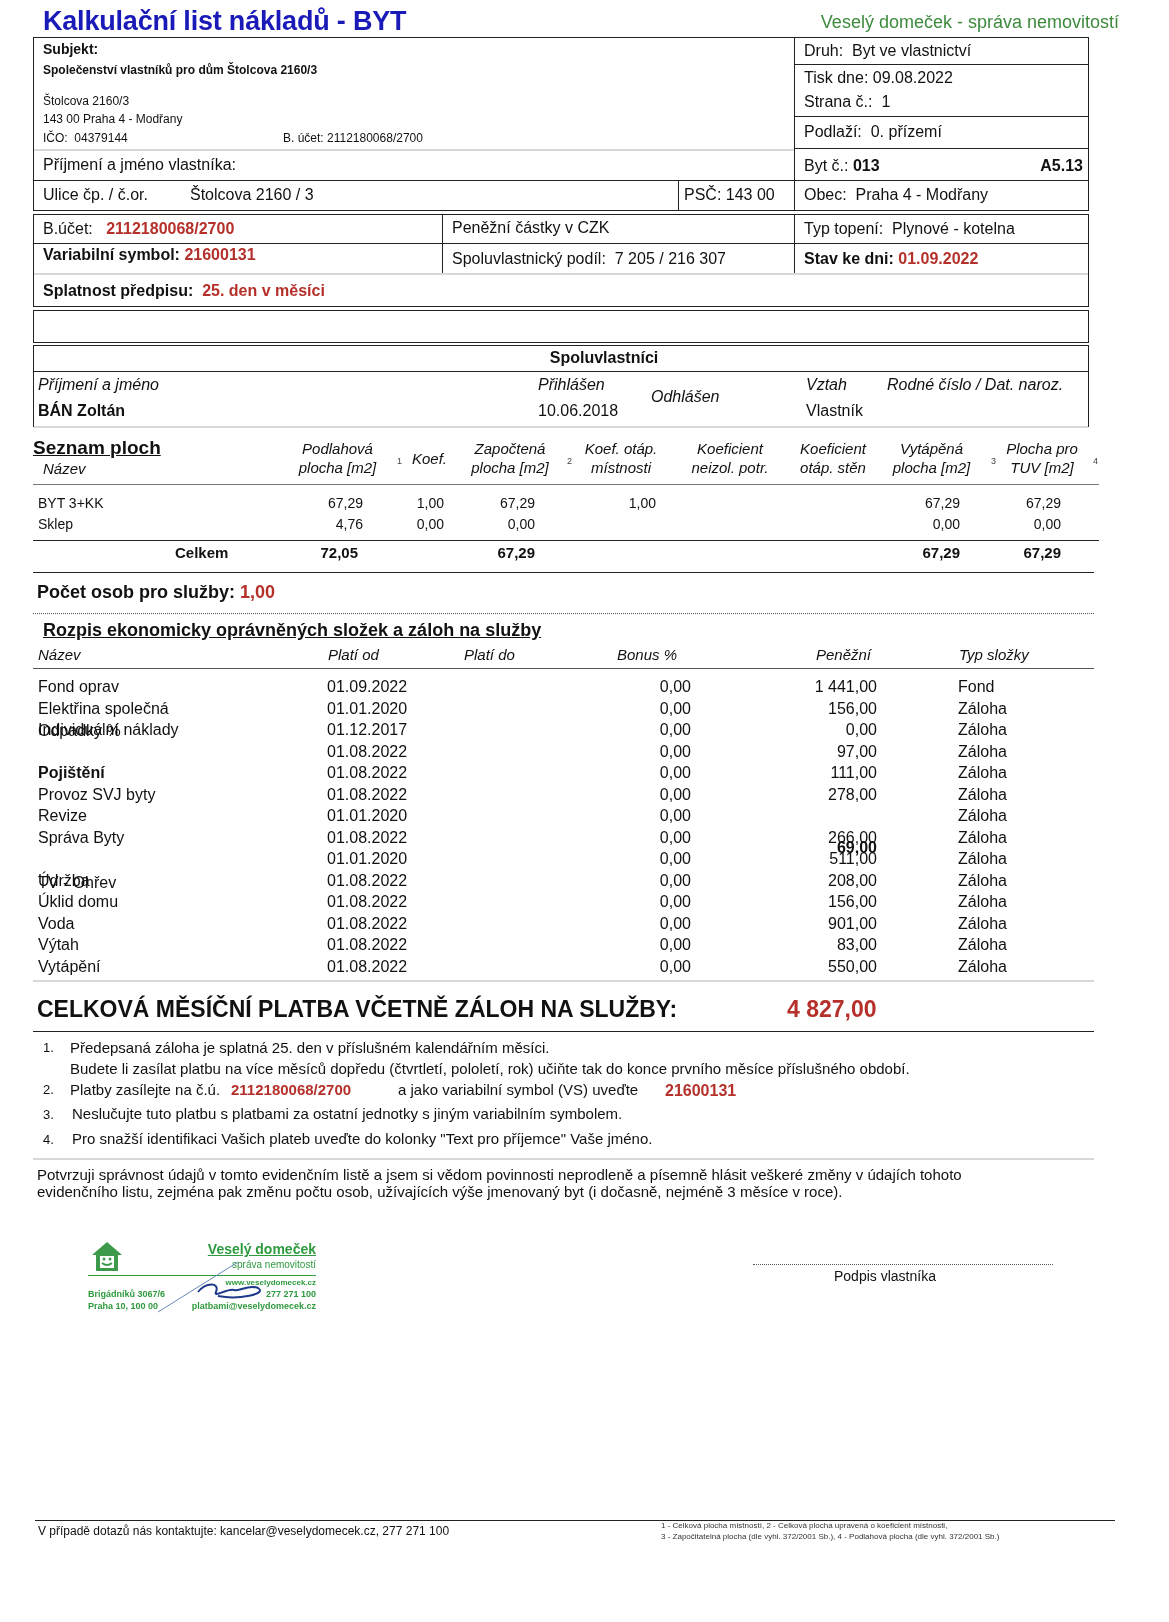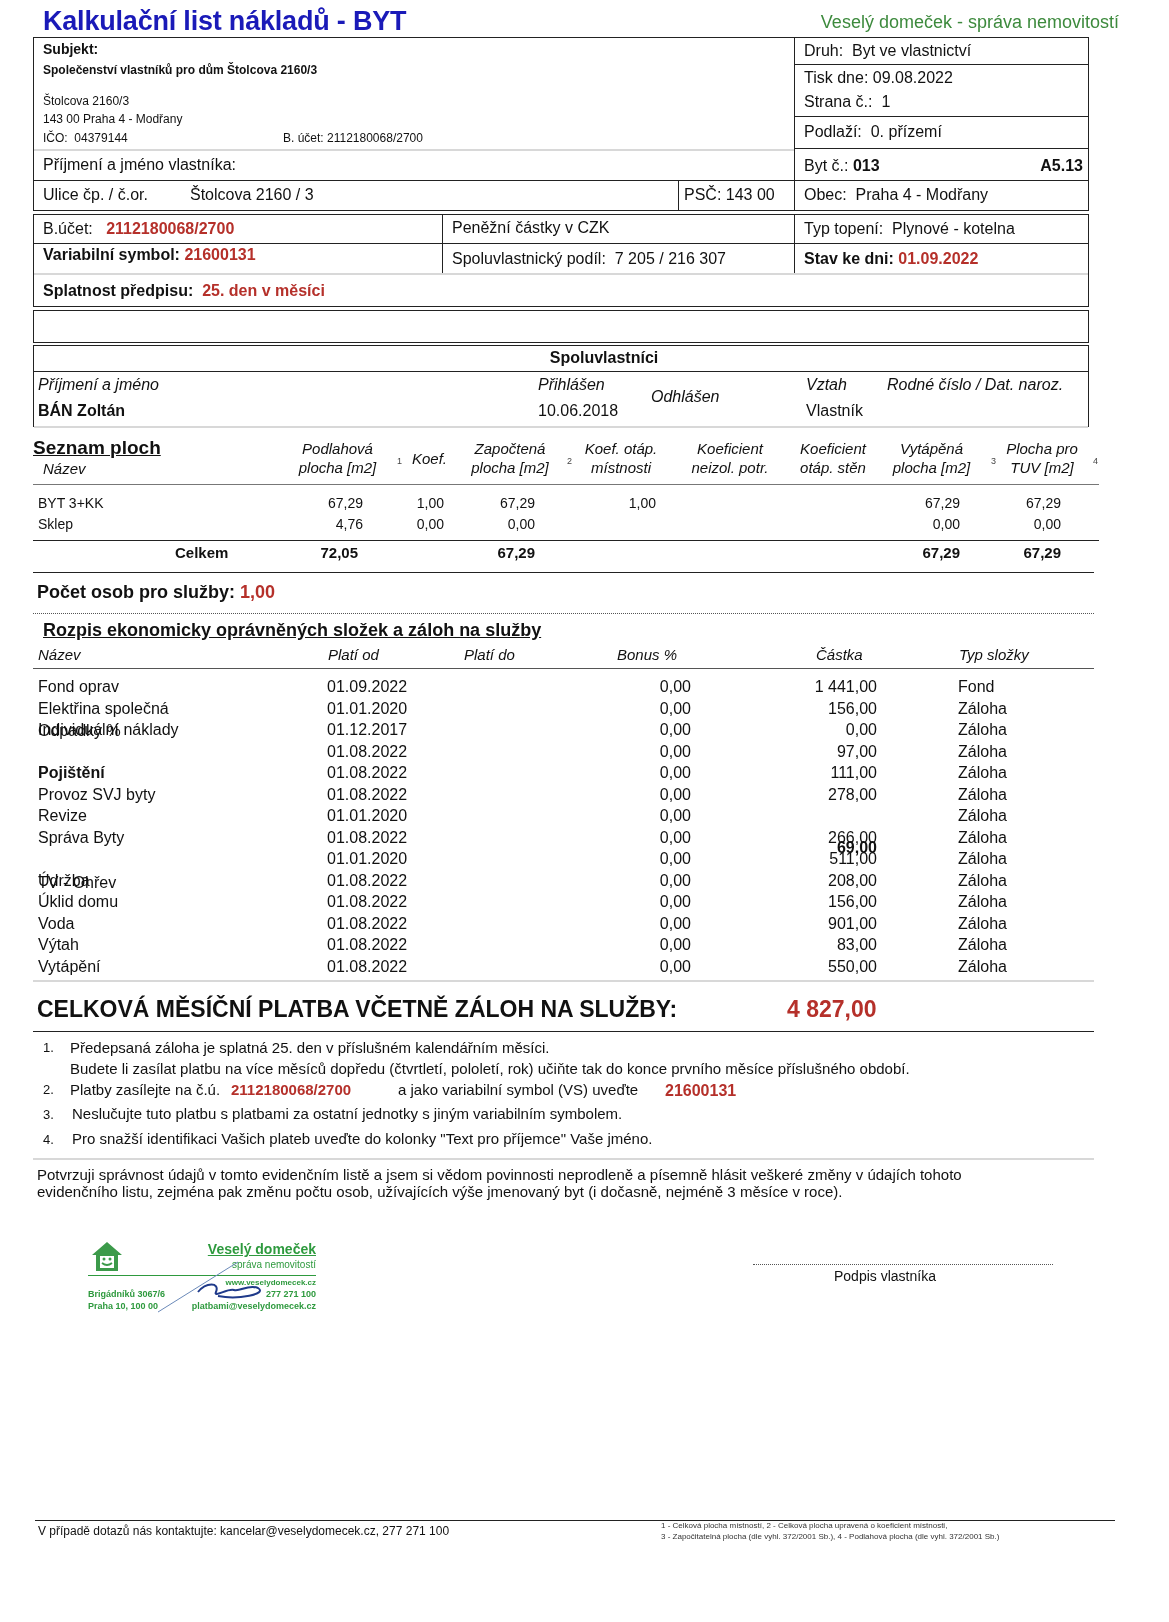--- a/index.html
+++ b/index.html
@@ -190,21 +190,21 @@
 <div class="abs b" style="left:37px; top:582px; font-size:18px;">
   <span>Počet osob pro služby:</span> <span class="red">1,00</span>
 </div>
 <div class="abs dots" style="left:33px; top:613px; width:1061px;"></div>
 
 <div class="abs b" style="left:43px; top:620px; font-size:18px; text-decoration:underline;">Rozpis ekonomicky oprávněných složek a záloh na služby</div>
 <div class="abs it" style="left:38px; top:646px; font-size:15px;">Název</div>
 <div class="abs it" style="left:328px; top:646px; font-size:15px;">Platí od</div>
 <div class="abs it" style="left:464px; top:646px; font-size:15px;">Platí do</div>
 <div class="abs it" style="left:617px; top:646px; font-size:15px;">Bonus %</div>
-<div class="abs it" style="left:816px; top:646px; font-size:15px;">Částka</div>
+<div class="abs it" style="left:816px; top:646px; font-size:15px;">Peněžní</div>
 <div class="abs it" style="left:959px; top:646px; font-size:15px;">Typ složky</div>
 <div class="abs" style="left:33px; top:668px; width:1061px; border-top:1px solid #555;"></div>
 
 <div id="services-rows">
     <div>
       <div class="abs row16" style="left:38px; top:678px;">Fond oprav</div>
       <div class="abs row16" style="left:327px; top:678px;">01.09.2022</div>
       <div class="abs row16" style="left:464px; top:678px;"></div>
       <div class="abs row16 rt" style="left:611px; top:678px; width:80px;">0,00</div>
       <div class="abs row16 rt" style="left:777px; top:678px; width:100px;">1 441,00</div>

